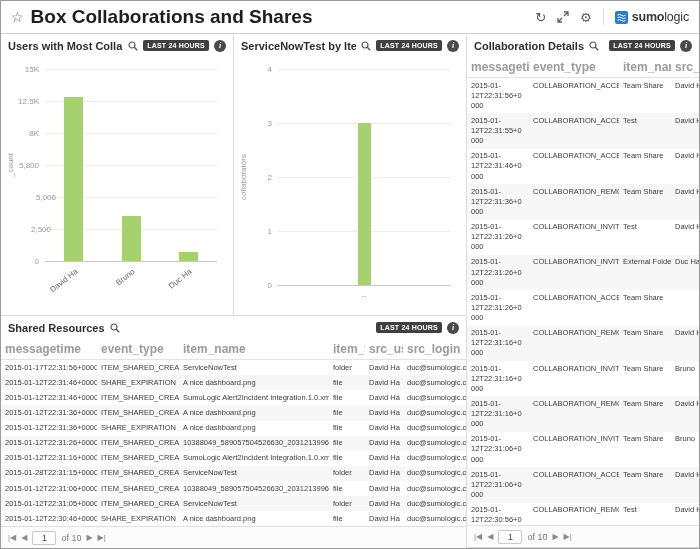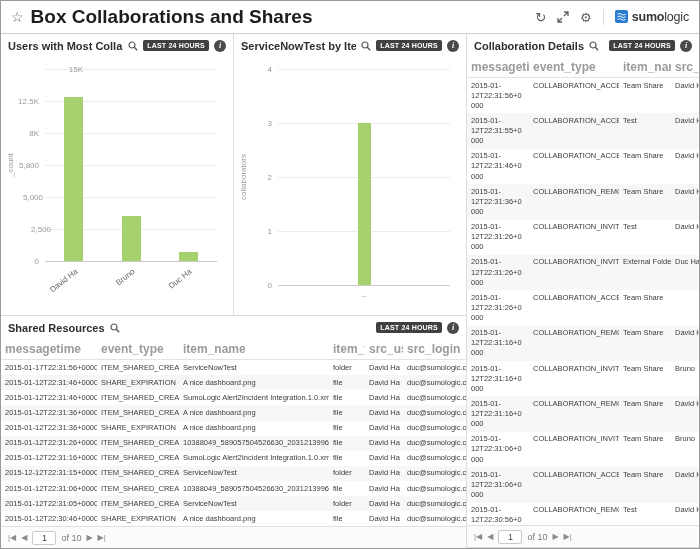--- a/index.html
+++ b/index.html
@@ -6,21 +6,21 @@
   *{box-sizing:border-box;margin:0;padding:0}
   html,body{width:700px;height:549px}
   body{font-family:"Liberation Sans","DejaVu Sans",sans-serif;background:#e9e9e9}
   .app{width:700px;height:549px;border:1px solid #9a9a9a;background:#fff;display:flex;flex-direction:column;overflow:hidden}
   .topbar{flex:0 0 33px;height:33px;display:flex;align-items:center;padding:0 10px;border-bottom:1px solid #cfcfcf;background:#fff}
   .star{color:#666;font-size:14px;margin-right:7px;cursor:pointer}
   .title{font-size:19px;font-weight:bold;color:#1d1d1d}
   .actions{margin-left:auto;display:flex;align-items:center;gap:11px}
   .act{color:#5f5f5f;font-size:13px;line-height:1;cursor:pointer;display:flex;align-items:center}
   .sep{width:1px;height:16px;background:#ddd}
-  .logo{display:flex;align-items:flex-start;gap:4px}
+  .logo{display:flex;align-items:flex-end;gap:4px}
   .logo-text{font-size:12.5px;color:#373737;letter-spacing:-.2px}
   .logo-text b{font-weight:bold}
   .grid{display:grid;grid-template-columns:233px 233px 1fr;grid-template-rows:282px 1fr;flex:1;min-height:0}
   .panel{border-right:1px solid #dcdcdc;border-bottom:1px solid #dcdcdc;display:flex;flex-direction:column;min-width:0;min-height:0;background:#fff}
   #panel-details{grid-column:3;grid-row:1/3;border-right:none}
   #panel-shared{grid-column:1/3;grid-row:2;border-bottom:none}
   .panel-header{flex:0 0 23px;height:23px;display:flex;align-items:center;gap:5px;padding:0 7px;overflow:hidden}
   .panel-title{font-size:11px;font-weight:bold;color:#2e2e2e;white-space:nowrap;overflow:hidden}
   .search-icon{flex:0 0 auto;display:flex;cursor:pointer}
   .badge{margin-left:auto;background:#404040;color:#fff;font-size:7px;font-weight:bold;padding:2px 4px;border-radius:2px;white-space:nowrap;letter-spacing:.2px}
@@ -87,29 +87,29 @@
               <circle cx="4" cy="4" r="3" stroke="#555" fill="none" stroke-width="1.2"></circle>
               <line x1="6.3" y1="6.3" x2="9.2" y2="9.2" stroke="#555" stroke-width="1.4"></line>
             </svg>
         </span>
         <span class="badge">LAST 24 HOURS</span>
         <span class="info">i</span>
       </div>
       <div class="chart" id="chart-users">
           <div class="ylabel" style="left: 9px; top: 108px;">_count</div>
           <div class="gridline" style="left: 44px; top: 12px; width: 172px;"></div>
-          <div class="ytick" style="left: 0px; top: 8px; width: 38px; margin-left: 44px;">15K</div>
+          <div class="ytick" style="left: 0px; top: 8px; width: 38px;">15K</div>
           <div class="gridline" style="left: 44px; top: 44px; width: 172px;"></div>
           <div class="ytick" style="left: 0px; top: 40px; width: 38px;">12.5K</div>
           <div class="gridline" style="left: 44px; top: 76px; width: 172px;"></div>
           <div class="ytick" style="left: 0px; top: 72px; width: 38px;">8K</div>
           <div class="gridline" style="left: 44px; top: 108px; width: 172px;"></div>
           <div class="ytick" style="left: 0px; top: 104px; width: 38px;">5,800</div>
           <div class="gridline" style="left: 44px; top: 140px; width: 172px;"></div>
-          <div class="ytick" style="left: 4px; top: 136px; width: 38px;">5,000</div>
+          <div class="ytick" style="left: 17px; top: 136px; width: 38px;">5,000</div>
           <div class="gridline" style="left: 44px; top: 172px; width: 172px;"></div>
           <div class="ytick" style="left: 0px; top: 168px; width: 38px; margin-left: 12px;">2,500</div>
           <div class="ytick" style="left: 0px; top: 200px; width: 38px;">0</div>
           <div class="axisline" style="left: 44px; top: 204px; width: 172px;"></div>
           <div class="bar" style="left: 63.1667px; top: 40px; width: 19px; height: 164px; background: rgb(165, 209, 110);"></div>
           <div class="xlabel rot" style="left: 12.6667px; top: 210px; width: 60px;">David Ha</div>
           <div class="bar" style="left: 120.5px; top: 159px; width: 19px; height: 45px; background: rgb(165, 209, 110);"></div>
           <div class="xlabel rot" style="left: 70px; top: 210px; width: 60px;">Bruno</div>
           <div class="bar" style="left: 177.833px; top: 195px; width: 19px; height: 9px; background: rgb(165, 209, 110);"></div>
           <div class="xlabel rot" style="left: 127.333px; top: 210px; width: 60px;">Duc Ha</div>
@@ -361,21 +361,21 @@
               </tr>
               <tr>
                 <td>2015-01-12T22:31:16+0000</td>
                 <td>ITEM_SHARED_CREATE</td>
                 <td>SumoLogic Alert2Incident Integration.1.0.xml</td>
                 <td>file</td>
                 <td>David Ha</td>
                 <td>duc@sumologic.com</td>
               </tr>
               <tr>
-                <td>2015-12-12T22:31:15+0000</td>
+                <td>2015-01-28T22:31:15+0000</td>
                 <td>ITEM_SHARED_CREATE</td>
                 <td>ServiceNowTest</td>
                 <td>folder</td>
                 <td>David Ha</td>
                 <td>duc@sumologic.com</td>
               </tr>
               <tr>
                 <td>2015-01-12T22:31:06+0000</td>
                 <td>ITEM_SHARED_CREATE</td>
                 <td>10388049_589057504526630_2031213996_n.jpg</td>

